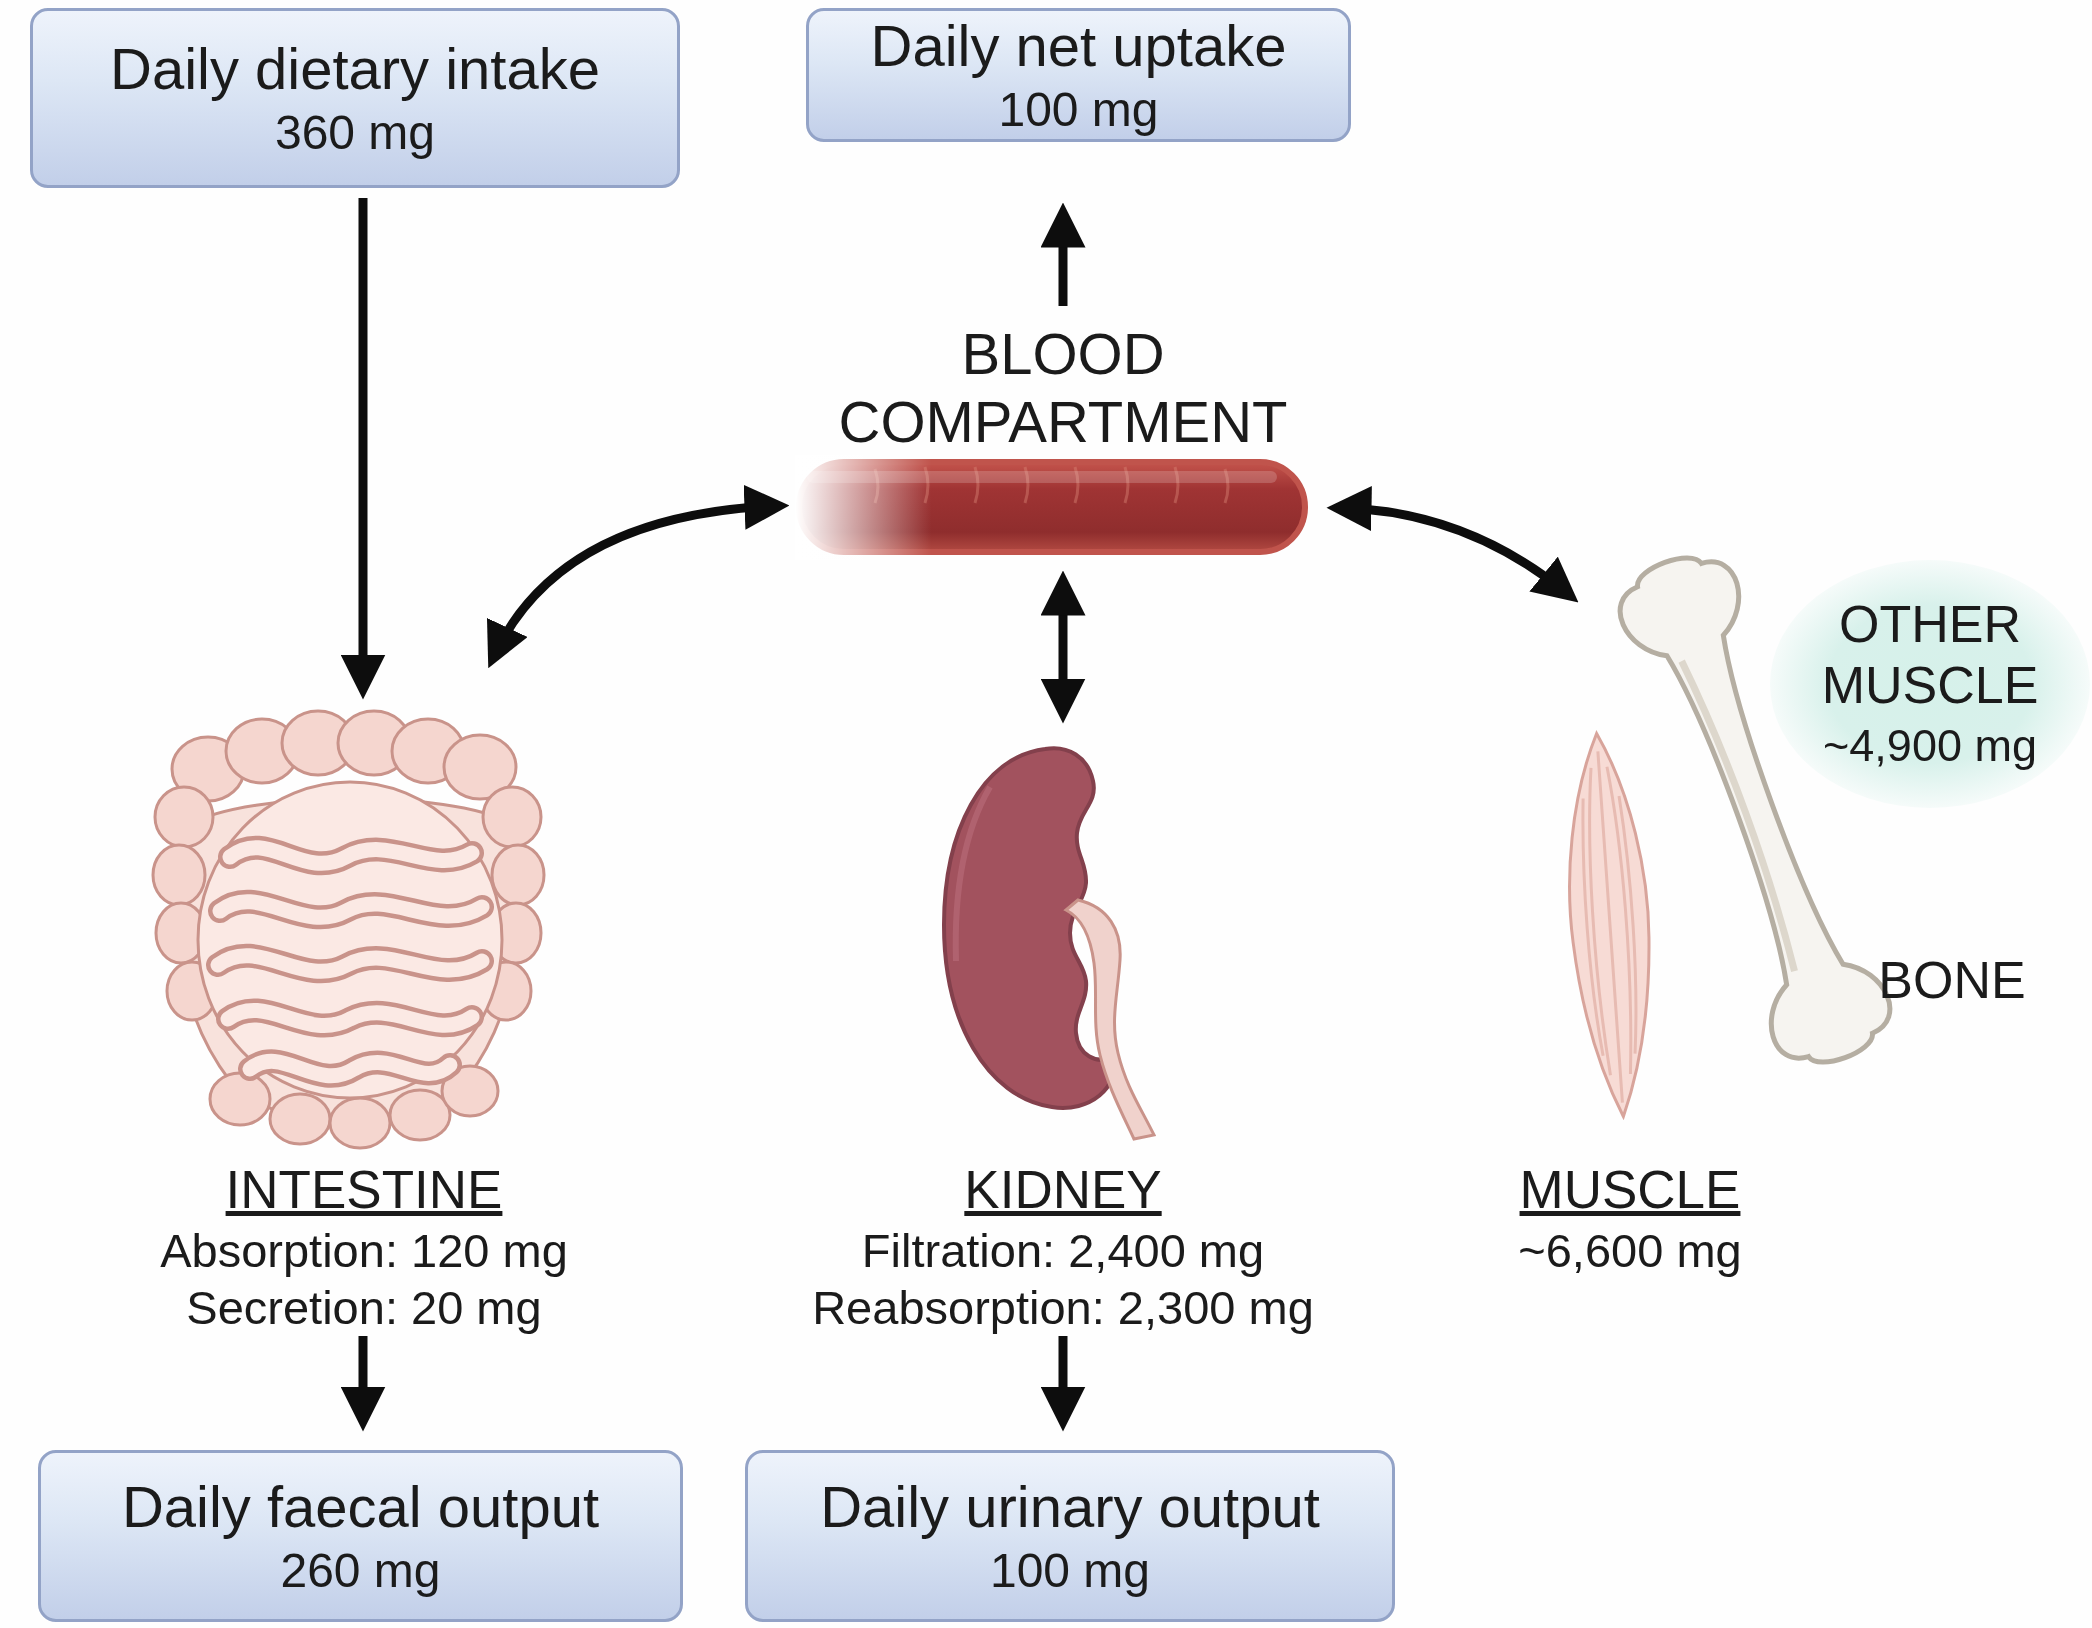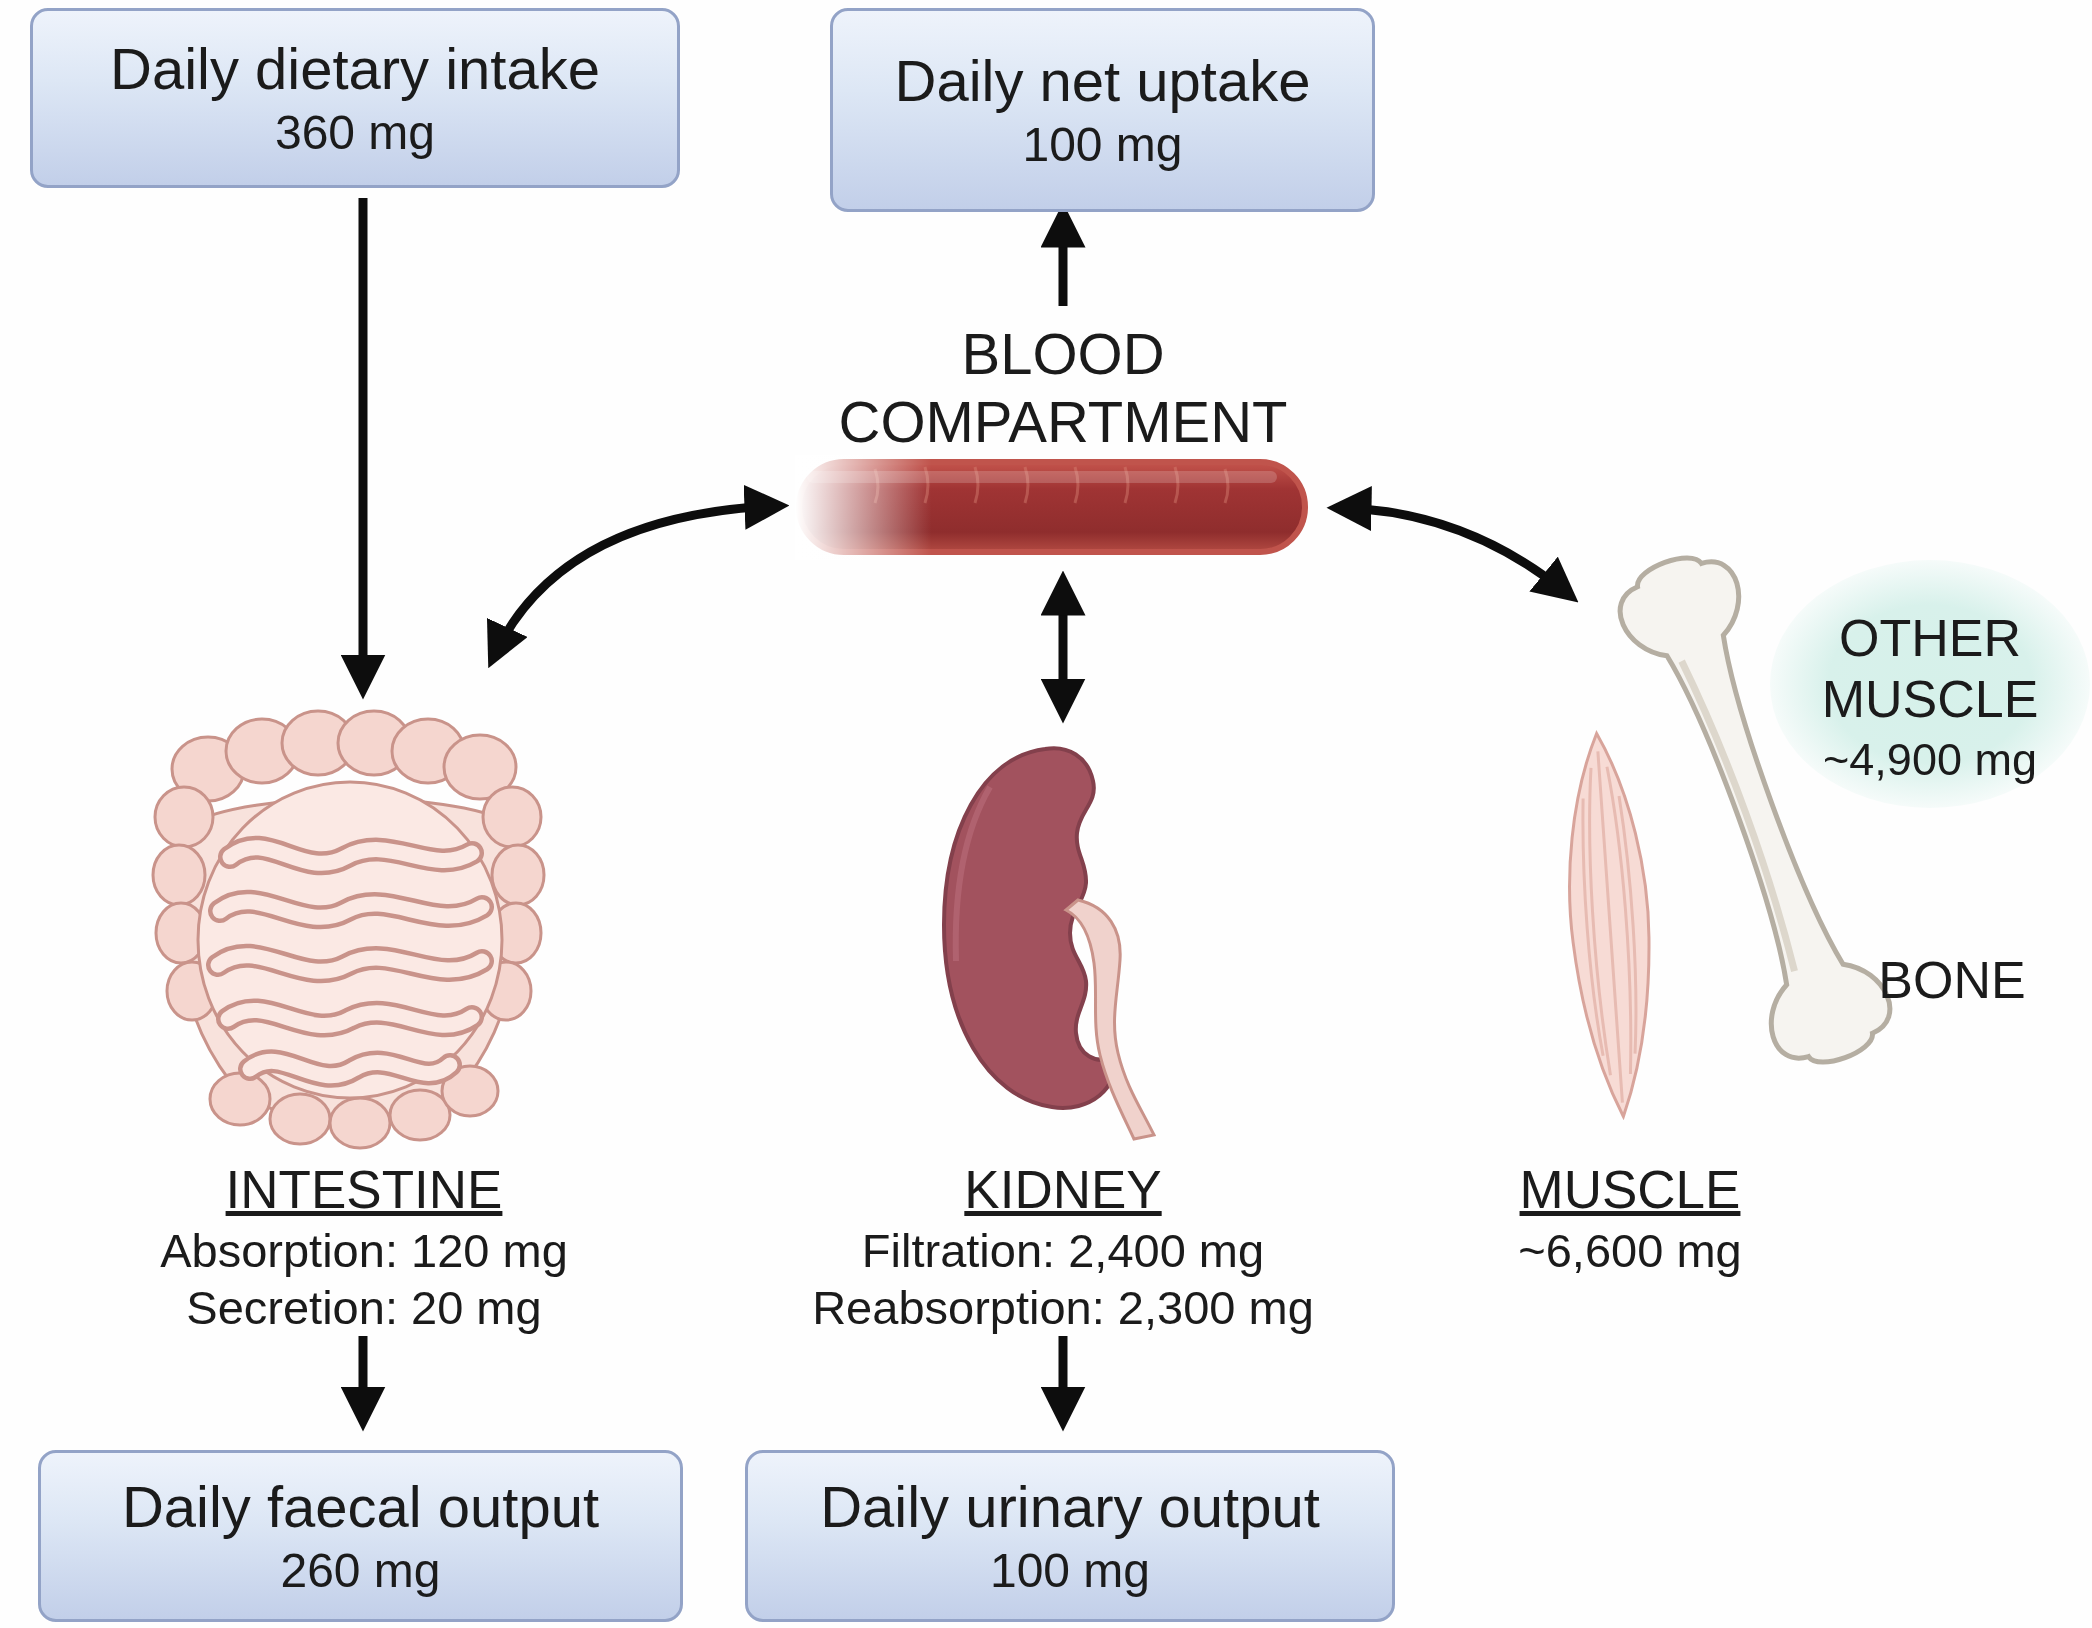--- a/index.html
+++ b/index.html
@@ -53,21 +53,21 @@
       <path d="M363 1336 L363 1418" marker-end="url(#ah)"></path>
       <path d="M1063 1336 L1063 1418" marker-end="url(#ah)"></path>
     </g>
   </svg>
 
   <div class="box" style="left:30px;top:8px;width:650px;height:180px;">
     <div class="box-title">Daily dietary intake</div>
     <div class="box-value">360 mg</div>
   </div>
 
-  <div class="box" style="left:830px;top:8px;width:545px;height:204px;">
+  <div class="box" style="left:806px;top:8px;width:545px;height:134px;">
     <div class="box-title">Daily net uptake</div>
     <div class="box-value">100 mg</div>
   </div>
 
   <div class="label-block" style="left:798px;top:320px;width:530px;">
     <div class="big-line">BLOOD</div>
     <div class="big-line">COMPARTMENT</div>
   </div>
 
   <svg class="abs" style="left:795px;top:455px;" width="525" height="105" viewBox="0 0 525 105">
@@ -170,21 +170,21 @@
                C 268 -30, 268 30, 250 34
                C 248 72, 195 68, 175 30
                C 95 14, -95 14, -175 30
                C -195 68, -248 72, -250 34
                C -268 30, -268 -30, -250 -34
                C -248 -72, -195 -68, -175 -30 Z" fill="#f6f4f0" stroke="#b5aea2" stroke-width="5"></path>
       <path d="M -165 18 C -60 7, 60 7, 165 18" fill="none" stroke="#ddd7cc" stroke-width="7"></path>
     </g>
   </svg>
 
-  <div class="label-block" style="left:1780px;top:608px;width:300px;">
+  <div class="label-block" style="left:1780px;top:594px;width:300px;">
     <div class="tissue-name">OTHER</div>
     <div class="tissue-name">MUSCLE</div>
     <div class="tissue-value">~4,900 mg</div>
   </div>
 
   <div class="label-block" style="left:1812px;top:950px;width:280px;">
     <div class="tissue-name">BONE</div>
   </div>
 
   <div class="label-block" style="left:1470px;top:1158px;width:320px;">

